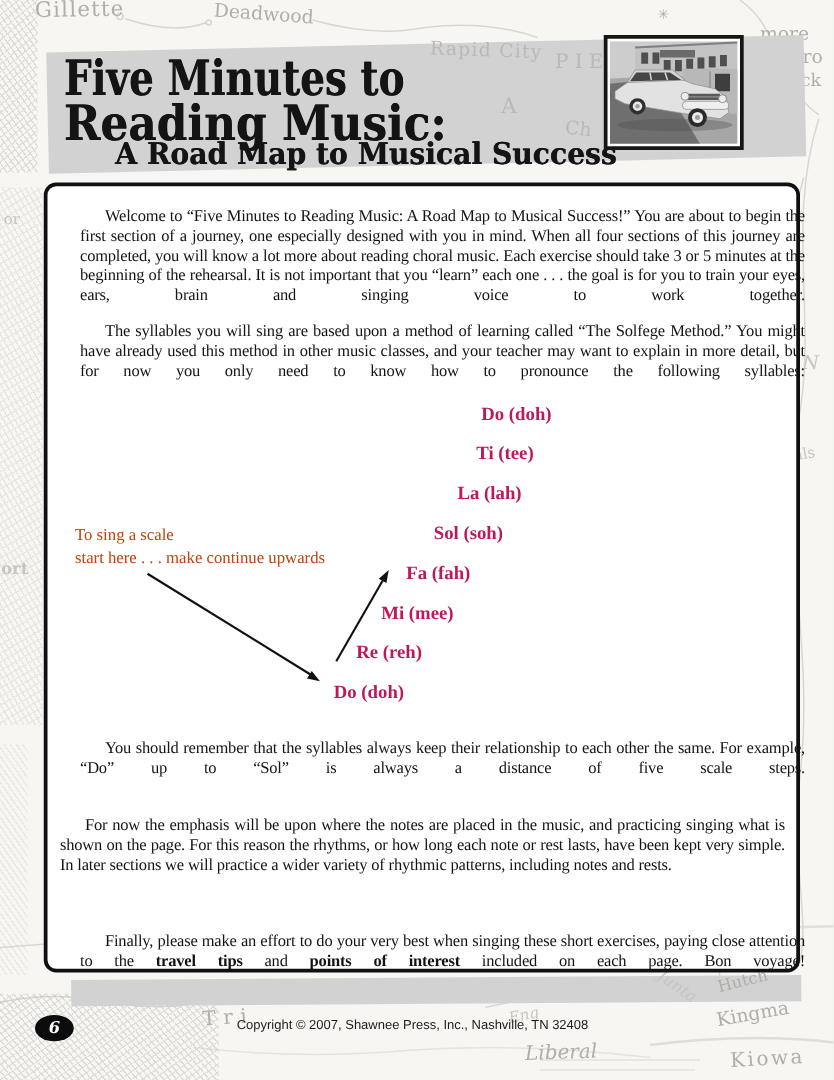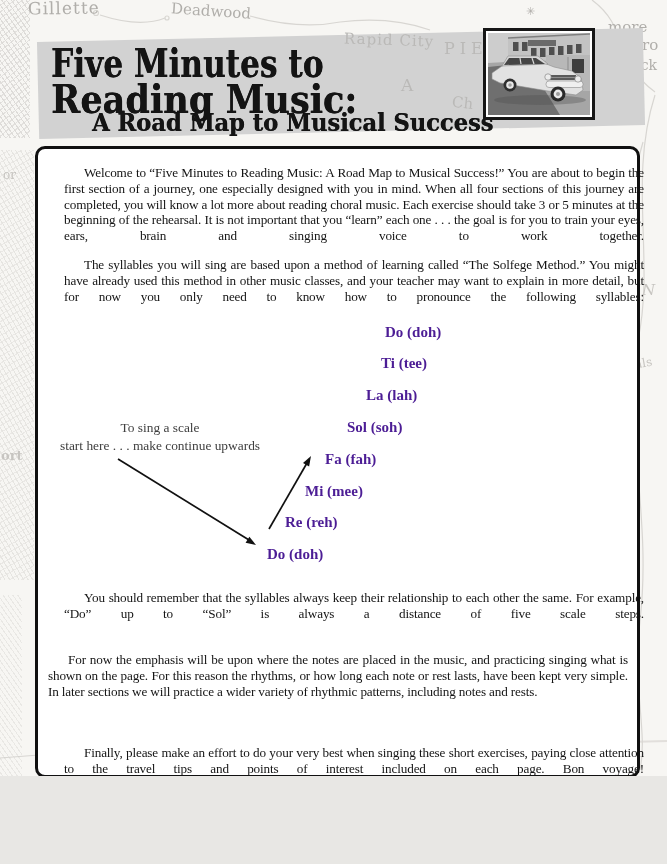--- a/index.html
+++ b/index.html
@@ -1,16 +1,16 @@
 <!DOCTYPE html>
 <html><head>
 <meta charset="utf-8">
 <style>
   html,body{margin:0;padding:0;background:#e8e7e4;}
-  .page{position:relative;width:667px;height:776px;background:#f7f6f3;overflow:hidden;
+  .page{position:relative;width:667px;height:864px;background:#f7f6f3;overflow:hidden;
         font-family:"Liberation Serif",serif;color:#111;}
   
   .maplines{position:absolute;left:0;top:0;z-index:0;}
   .hatch{position:absolute;z-index:0;}
   .h1{left:0;top:0;width:30px;height:138px;opacity:.55;
       background:repeating-linear-gradient(55deg,#c8c6c2 0 1px,transparent 1px 4px),
                  repeating-linear-gradient(-40deg,#d3d1cd 0 1px,transparent 1px 5px);}
   .h2{left:0;top:150px;width:34px;height:430px;opacity:.35;
       background:repeating-linear-gradient(60deg,#c8c6c2 0 1px,transparent 1px 4px),
                  repeating-linear-gradient(-30deg,#d3d1cd 0 1px,transparent 1px 6px);}
@@ -53,28 +53,28 @@
   .t3{left:92px;top:111px;font-size:24px;transform:scaleX(.94);}
   .photo{position:absolute;left:483px;top:28px;width:112px;height:92px;box-sizing:border-box;
          border:3px solid #161616;background:#fff;padding:2px;z-index:5;}
   .photo svg{display:block;width:102px;height:82px;}
   
   .content-box{position:absolute;left:35px;top:146px;width:605px;height:632px;box-sizing:border-box;
                border:3px solid #101010;border-radius:10px;background:#fff;z-index:6;}
   .para{position:absolute;left:48px;width:580px;z-index:7;font-size:13.2px;line-height:15.7px;
         letter-spacing:-0.15px;text-align:justify;text-indent:20px;color:#141414;}
   .jl{text-align-last:justify;margin-left:16px;}
-  .b{font-weight:normal;}
+  .b{font-weight:bold;}
   .p1{top:152px;} .p2{top:244px;} .p3{top:577px;} .p4{top:639px;} .p5{top:732px;}
-  .sol{position:absolute;z-index:7;font-weight:bold;font-size:15px;white-space:nowrap;color:#4c1d95;}
+  .sol{position:absolute;z-index:7;font-weight:bold;font-size:15px;white-space:nowrap;color:#be185d;}
   .s0{left:385px;top:324px;} .s1{left:381px;top:355px;} .s2{left:366px;top:387px;}
   .s3{left:347px;top:419px;} .s4{left:325px;top:451px;} .s5{left:305px;top:483px;}
   .s6{left:285px;top:514px;} .s7{left:267px;top:546px;}
   .annot{position:absolute;left:60px;top:419px;z-index:7;font-size:13.4px;line-height:17.5px;
-         color:#404040;white-space:nowrap;text-align:center;}
+         color:#c2410c;white-space:nowrap;}
   .arrows{position:absolute;left:0;top:0;z-index:7;pointer-events:none;}
   
   .band{position:absolute;left:57px;top:782px;width:584px;height:21px;background:#d2d2d2;z-index:1;
         transform:rotate(-.4deg);}
   .page-oval{position:absolute;left:28px;top:812px;width:31px;height:21px;background:#0c0c0c;
              border-radius:50%;z-index:3;display:flex;align-items:center;justify-content:center;}
   .page-oval span{color:#fff;font-family:"DejaVu Serif",serif;font-style:italic;font-weight:700;
                   font-size:13px;line-height:1;}
   .copyright{position:absolute;left:330px;top:815px;transform:translateX(-50%);z-index:3;
              font-family:"Liberation Sans",sans-serif;font-size:10.4px;color:#1d1d1d;white-space:nowrap;}

